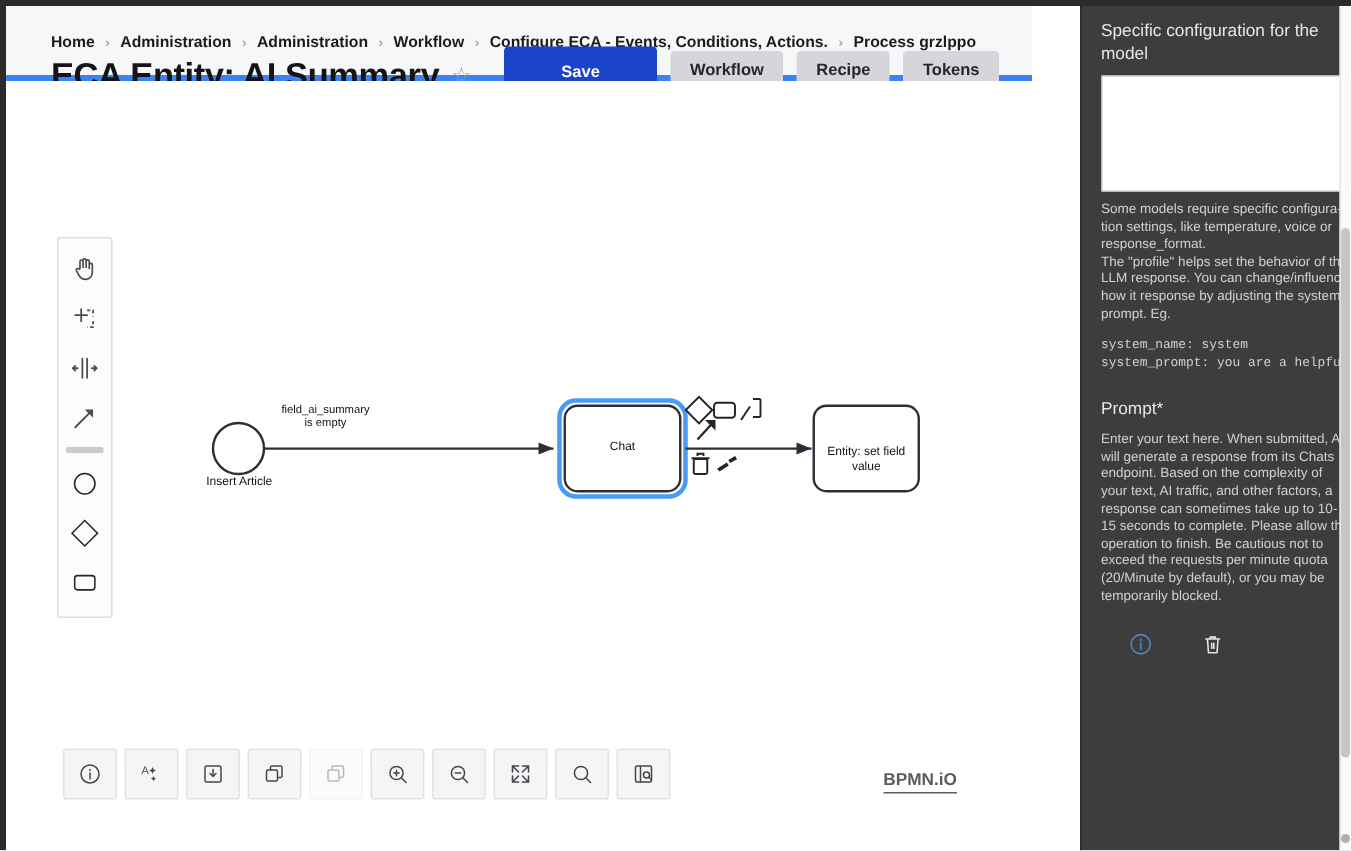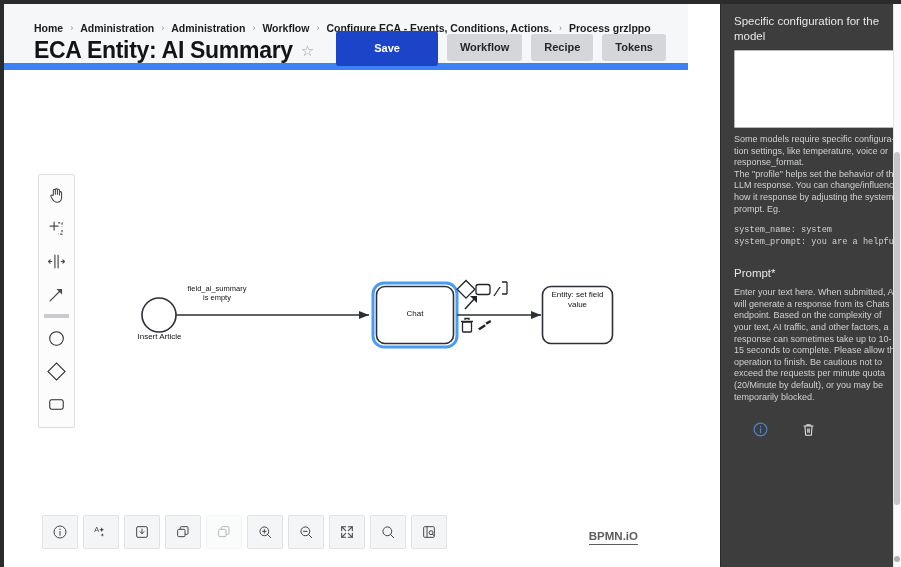--- a/index.html
+++ b/index.html
@@ -28,23 +28,23 @@
 
   
   .main-region {
     position: absolute; left: 4px; top: 4px;
     width: 684px; height: 563px;
     background: #ffffff;
     overflow: hidden;
   }
   .header {
     position: relative;
-    height: 66px;
+    height: 50px;
     background: #f6f7f9;
-    border-bottom: 7px solid #3b82f6;
+    border-bottom: 4px solid #3b82f6;
   }
   .breadcrumb {
     position: absolute; left: 30px; top: 18px;
     display: flex; align-items: center; gap: 7px;
     font-size: 10.5px; font-weight: bold; color: #1b1b1d;
     white-space: nowrap;
   }
   .crumb { color: #1b1b1d; text-decoration: none; }
   .crumb-sep { color: #8b8d90; font-size: 9px; font-weight: normal; }
   .page-title-row {
@@ -377,21 +377,21 @@
         </g>
       </svg>
 
       <div class="node-label" style="left:128px; top:262px; width:55px;">Insert Article</div>
 
       <div class="edge-label" style="left:178px; top:214px; width:70px; white-space:pre-line;">field_ai_summary
 is empty</div>
 
       <div class="chat-label" style="left:371px; top:239px;">Chat</div>
 
-      <div class="chat-label" style="left:539px; top:220px; width:69px; white-space:pre-line;">Entity: set field
+      <div class="chat-label" style="left:539px; top:242px; width:69px; white-space:pre-line;">Entity: set field
 value</div>
 
       <div class="bottom-toolbar">
         <div class="tool-btn">
           <svg width="16" height="16" viewBox="0 0 24 24" fill="none" stroke="#44474a" stroke-width="1.5">
             <circle cx="12" cy="12" r="9"></circle>
               <path d="M12 11v6M12 7.6v.8" stroke-linecap="round"></path>
           </svg>
         </div>
         <div class="tool-btn">

